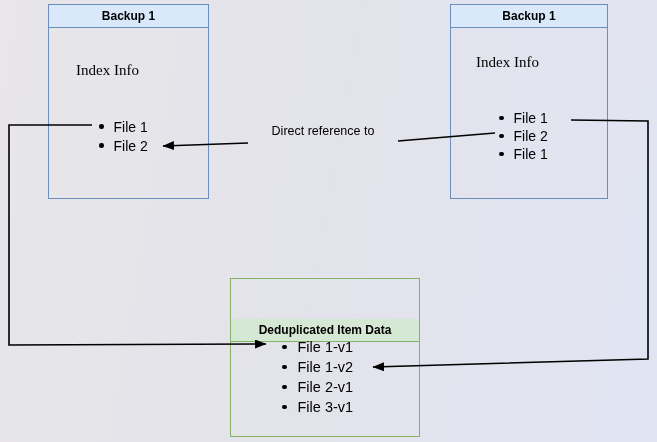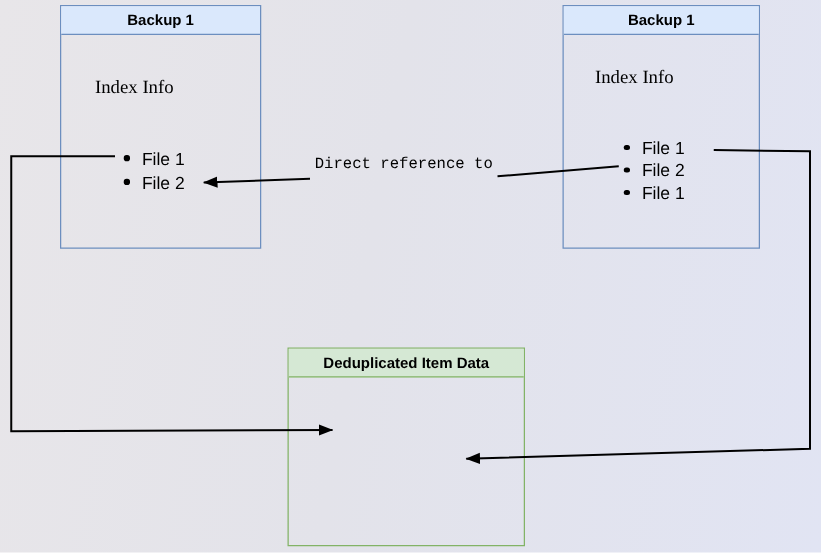--- a/index.html
+++ b/index.html
@@ -24,21 +24,21 @@
     height: 23px;
     line-height: 22px;
     text-align: center;
     font-size: 12px;
     font-weight: bold;
     border-bottom: 1px solid var(--backup-border, #6c8ebf);
   }
   .box.blue { border-color: var(--backup-border, #6c8ebf); }
   .box.blue .box-header { background: var(--backup-fill, #dae8fc); border-color: var(--backup-border, #6c8ebf); }
   .box.green { border-color: var(--dedup-border, #82b366); }
-  .box.green .box-header { background: var(--dedup-fill, #d5e8d4); border-color: var(--dedup-border, #82b366); }
+  .box.green .box-header { background: var(--dedup-fill, #d5e8d4); border-color: var(--dedup-border, #82b366); margin-top: 40px; }
 
   #backup1 { left: 48px; top: 4px; width: 161px; height: 195px; }
   #backup2 { left: 450px; top: 4px; width: 158px; height: 195px; }
   #dedup   { left: 230px; top: 278px; width: 190px; height: 159px; }
 
   .section-label {
     position: absolute;
     font-size: 15px;
     white-space: nowrap;
     font-family: Liberation Serif, serif;
@@ -62,21 +62,20 @@
   #dedup ul.file-list li { height: 20px; font-size: 14.5px; }
   #dedup ul.file-list .dot { margin-right: 11px; }
 
   .annotation {
     position: absolute;
     left: 237px; top: 124px; width: 172px;
     text-align: center;
     font-size: 12.5px;
     line-height: 15.5px;
     white-space: nowrap;
-    font-family: Liberation Mono, monospace;
   }
   svg.connectors {
     position: absolute;
     left: 0; top: 0;
     pointer-events: none;
   }
 </style>
 </head>
 <body>
 
@@ -111,20 +110,38 @@
         </li>
       <li>
           <span class="dot"></span>
           <span>File 1</span>
         </li>
     </ul>
   </div>
 
   <div class="box green" id="dedup">
     <div class="box-header">Deduplicated Item Data</div>
+    <ul class="file-list">
+      <li>
+          <span class="dot"></span>
+          <span>File 1-v1</span>
+        </li>
+      <li>
+          <span class="dot"></span>
+          <span>File 1-v2</span>
+        </li>
+      <li>
+          <span class="dot"></span>
+          <span>File 2-v1</span>
+        </li>
+      <li>
+          <span class="dot"></span>
+          <span>File 3-v1</span>
+        </li>
+    </ul>
   </div>
 
   <div class="annotation">
     <div>Direct reference to</div>
   </div>
 
   <svg class="connectors" width="657" height="442" viewBox="0 0 657 442">
     <defs>
       <marker id="arrowhead" markerUnits="userSpaceOnUse" markerWidth="14" markerHeight="10" refX="11" refY="4.5" orient="auto">
         <path d="M0,0 L11.5,4.5 L0,9 Z" fill="#000"></path>

